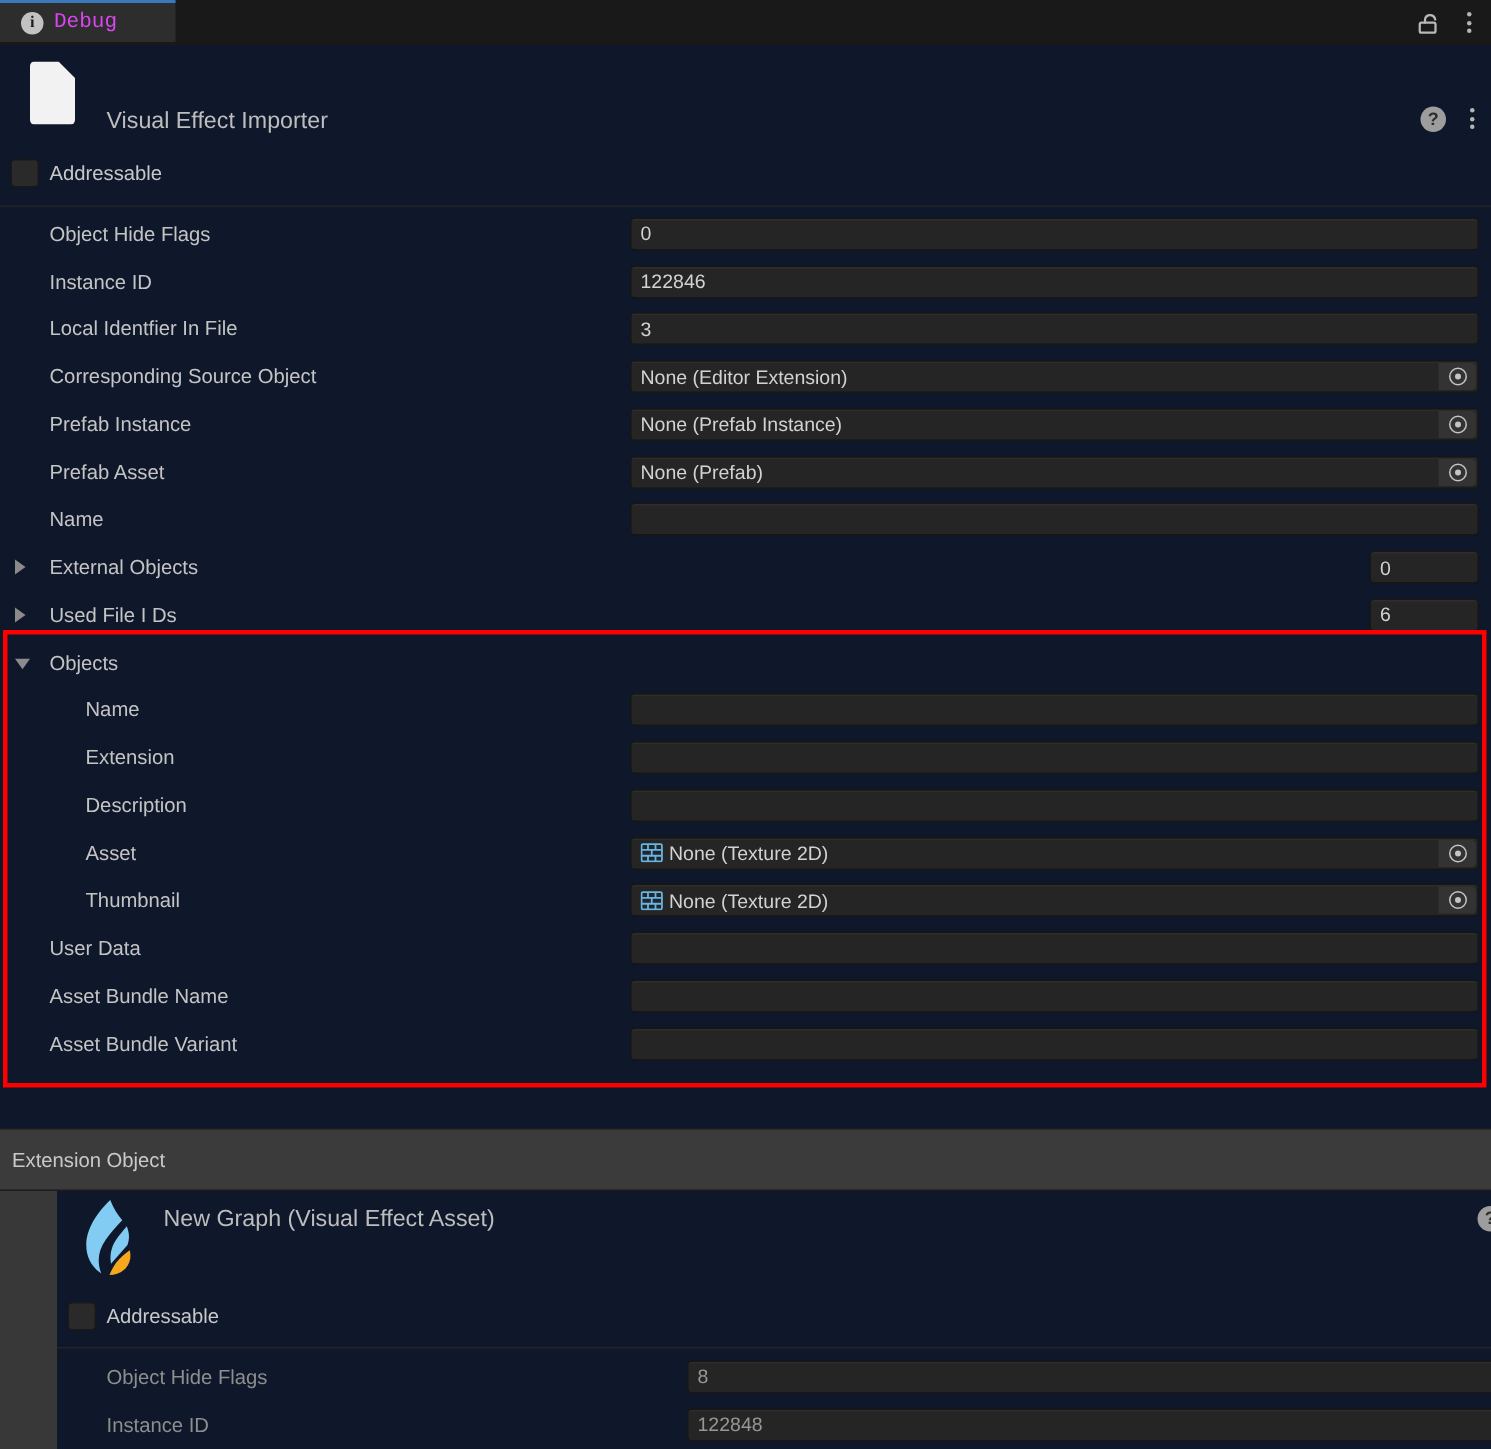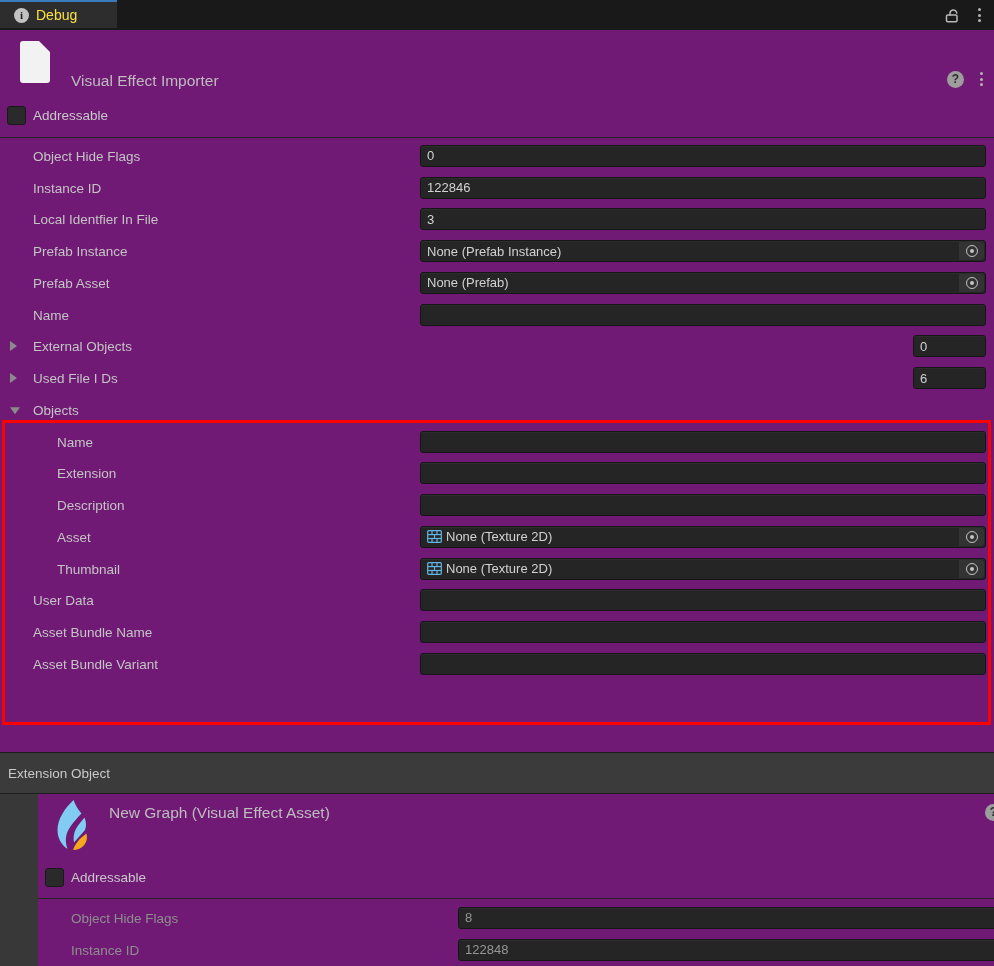--- a/index.html
+++ b/index.html
@@ -4,31 +4,31 @@
 <style>
   html,body{margin:0;padding:0;background:#383838;}
   body{width:994px;height:966px;position:relative;overflow:hidden;
        font-family:"Liberation Sans",sans-serif;-webkit-font-smoothing:antialiased;}
 
   
   .tabbar{position:absolute;left:0;top:0;width:994px;height:30px;background:#191919;}
   .tab{position:absolute;left:0;top:0;width:117px;height:28px;background:#2d2d2d;
        border-top:2px solid #3a79bb;display:flex;align-items:center;gap:7px;padding-left:14px;
        box-sizing:border-box;cursor:pointer;}
-  .tab-label{color:#fde047;font-size:14px;}
+  .tab-label{color:#d946ef;font-size:14px;font-family:Liberation Mono, monospace;}
   .info-circle{width:15px;height:15px;border-radius:50%;background:#c2c2c2;color:#1e1e1e;
        font-size:11px;font-weight:bold;display:flex;align-items:center;justify-content:center;
        font-family:"Liberation Serif",serif;}
   .tabbar-right{position:absolute;right:10px;top:0;height:30px;display:flex;align-items:center;gap:14px;}
 
   .kebab{display:flex;flex-direction:column;gap:2.5px;padding:3px;cursor:pointer;}
   .kebab i{width:3px;height:3px;border-radius:50%;background:#b4b4b4;display:block;}
 
   
-  .pane{position:absolute;left:0;width:994px;background:#701a75;}
+  .pane{position:absolute;left:0;width:994px;background:#0f172a;}
   .sep{position:absolute;left:0;right:0;height:1px;background:#242424;}
 
   .hdr-title{position:absolute;left:71px;color:#bdbdbd;font-size:15.5px;line-height:22px;}
   .hdr-right{position:absolute;right:8px;display:flex;align-items:center;gap:13px;}
   .help-circle{width:17px;height:17px;border-radius:50%;background:#9d9d9d;color:#2d2d2d;
        font-size:12px;font-weight:bold;display:flex;align-items:center;justify-content:center;cursor:pointer;}
 
   .addr-row{position:absolute;left:7px;display:flex;align-items:center;gap:7px;height:24px;}
   .checkbox{width:19px;height:19px;background:#2a2a2a;border:1px solid #191919;border-radius:3px;
        box-sizing:border-box;cursor:pointer;}
@@ -131,20 +131,29 @@
       <div class="row">
         <span class="rlabel">Instance ID</span>
         <div class="field">
           <span class="ftext">122846</span>
         </div>
       </div>
       <div class="row">
         <span class="rlabel">Local Identfier In File</span>
         <div class="field">
           <span class="ftext">3</span>
+        </div>
+      </div>
+      <div class="row">
+        <span class="rlabel">Corresponding Source Object</span>
+        <div class="field objfield">
+          <span class="ftext">None (Editor Extension)</span>
+          <span class="picker">
+            <span class="picker-circle"></span>
+          </span>
         </div>
       </div>
       <div class="row">
         <span class="rlabel">Prefab Instance</span>
         <div class="field objfield">
           <span class="ftext">None (Prefab Instance)</span>
           <span class="picker">
             <span class="picker-circle"></span>
           </span>
         </div>

